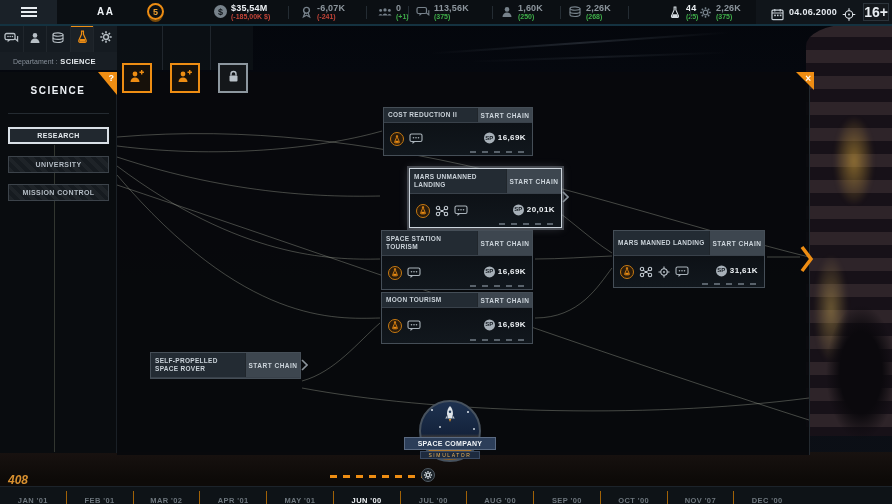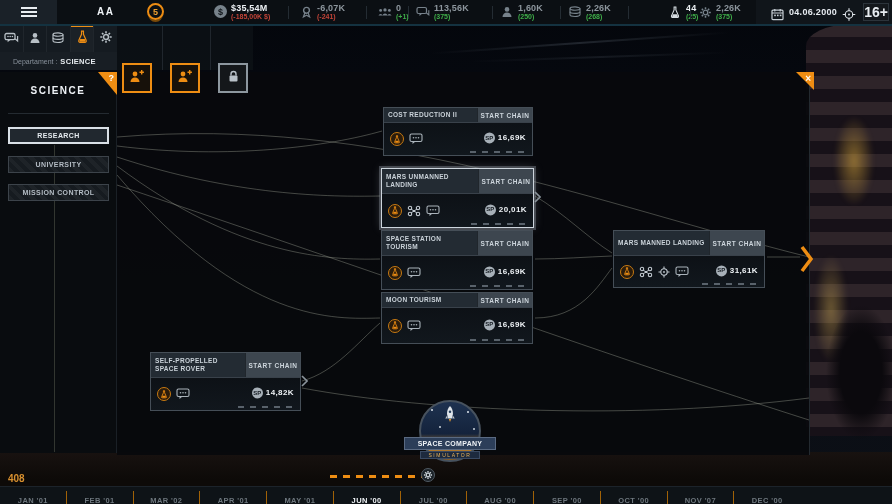--- a/index.html
+++ b/index.html
@@ -70,21 +70,21 @@
   .treeline-v{position:absolute;left:54px;top:72px;width:1px;height:308px;background:#44483f;opacity:.7;}
   .navbtn{position:absolute;left:8px;width:101px;height:17px;border:1px solid #3c434a;background:#161b20;
     color:#b4bcc4;font-size:7px;font-weight:bold;letter-spacing:.4px;display:flex;align-items:center;justify-content:center;cursor:pointer;
     background-image:repeating-linear-gradient(45deg,rgba(255,255,255,.035) 0 4px,transparent 4px 8px);}
   .navbtn.active{border:2px solid #d9e0e6;background:#21282f;color:#e4eaef;box-shadow:0 0 0 1px #0a0d10;}
 
   
   .canvas{position:absolute;left:117px;top:72px;width:693px;height:383px;background:rgba(7,9,12,.93);z-index:10;border-right:1px solid #232a30;}
   .links{position:absolute;left:0;top:0;z-index:12;pointer-events:none;}
   .node{position:absolute;background:#0f1419;border:1px solid #454e57;z-index:15;cursor:pointer;}
-  .node.sel{border:1px solid #cdd5dd;box-shadow:0 0 0 2px rgba(160,170,180,.35),0 0 9px rgba(190,200,210,.25);}
+  .node.sel{border:1px solid #cdd5dd;box-shadow:0 0 0 2px rgba(160,170,180,.35),0 0 9px rgba(190,200,210,.25);margin-left:28px;}
   .nhead{display:flex;align-items:stretch;border-bottom:1px solid #39414a;}
   .ntitle{flex:1;background:#232b33;color:#c9d1d8;font-size:6.5px;font-weight:bold;letter-spacing:.3px;
     padding:3px 4px;line-height:1.25;display:flex;align-items:center;}
   .startchain{width:55px;background:#3d464f;color:#ccd4db;font-size:6.5px;font-weight:bold;letter-spacing:.5px;
     display:flex;align-items:center;justify-content:center;border-left:1px solid #20262c;cursor:pointer;text-align:center;}
   .nbody{position:relative;background:linear-gradient(180deg,#0d1116,#11171d);display:flex;align-items:center;padding:0 6px;gap:5px;}
   .sci-circ{width:14px;height:14px;border-radius:50%;border:1px solid #c87a12;background:#2a1c0c;
     display:flex;align-items:center;justify-content:center;flex:0 0 auto;}
   .nico{display:flex;align-items:center;justify-content:center;}
   .ncost{position:absolute;right:6px;top:50%;transform:translateY(-60%);display:flex;align-items:center;gap:3px;}
@@ -114,21 +114,21 @@
     color:#6e777e;letter-spacing:.4px;}
   .month + .month{border-left:1px solid #a16207;}
   .month.active{color:#eef2f5;}
   .nextturn{position:absolute;left:799px;top:481px;width:90px;height:22px;background:#120d06;border:2px solid #ee8d13;
     display:flex;align-items:center;justify-content:center;gap:4px;cursor:pointer;z-index:41;box-shadow:0 0 6px rgba(0,0,0,.6);}
   .nextturn .nt{color:#f49a18;font-size:9px;font-weight:bold;letter-spacing:.4px;}
   .progress-dash{position:absolute;left:330px;top:475px;width:92px;height:3px;z-index:41;
     background:repeating-linear-gradient(90deg,#ee8d13 0 7px,transparent 7px 13px);}
   .gearpin{position:absolute;left:421px;top:468px;width:14px;height:14px;border-radius:50%;background:#1a2127;
     border:1px solid #505a63;display:flex;align-items:center;justify-content:center;z-index:41;}
-  .version{position:absolute;left:8px;top:473px;color:#d8902f;font-size:10px;font-weight:bold;z-index:41;}
+  .version{position:absolute;left:8px;top:473px;color:#d8902f;font-size:12px;font-weight:bold;z-index:41;font-style:italic;}
 </style>
 </head>
 <body>
 
 <div id="stage">
 
   <div class="building">
     <div class="glow1"></div>
       <div class="glow2"></div>
   </div>
@@ -540,42 +540,20 @@
         </div>
       <div class="ticks"></div>
     </div>
   </div>
 
   <div class="node" style="left:150px;top:352px;width:151px;">
     <div class="nhead">
       <div class="ntitle" style="height:24px;">SELF-PROPELLED SPACE ROVER</div>
       <div class="startchain">START CHAIN</div>
     </div>
-    <div class="nbody" style="height:32px;">
-      <span class="sci-circ">
-          <svg width="8" height="9" viewBox="0 0 12 13">
-            <path d="M4.6 1h2.8M5.1 1v3L2.6 9.6A1.3 1.3 0 0 0 3.8 11.5h4.4a1.3 1.3 0 0 0 1.2-1.9L6.9 4V1" fill="none" stroke="#ee8d13" stroke-width="1.3"></path>
-            <path d="M3.9 8.3h4.2l.7 1.6a.8.8 0 0 1-.7 1.1H3.9a.8.8 0 0 1-.7-1.1z" fill="#ee8d13"></path>
-          </svg>
-        </span>
-      <span class="nico">
-          <svg width="14" height="12" viewBox="0 0 14 12">
-            <rect x="1" y="1" width="12" height="7.5" rx="1.5" fill="none" stroke="#aab3ba" stroke-width="1.1"></rect>
-            <path d="M3.5 8.5v2.6l3-2.6z" fill="#aab3ba"></path>
-            <circle cx="4.5" cy="4.8" r=".8" fill="#aab3ba"></circle>
-            <circle cx="7" cy="4.8" r=".8" fill="#aab3ba"></circle>
-            <circle cx="9.5" cy="4.8" r=".8" fill="#aab3ba"></circle>
-          </svg>
-        </span>
-      <div class="ncost">
-          <span class="spb">SP</span>
-          <span class="cv">14,82K</span>
-        </div>
-      <div class="ticks"></div>
-    </div>
     <span class="node-chev"><svg width="7" height="12" viewBox="0 0 7 12">
           <path d="M1 1l5 5-5 5" fill="none" stroke="#8a939b" stroke-width="1.6"></path>
         </svg></span>
   </div>
 
   <div class="cornertag" style="left:796px;top:72px;width:18px;height:18px;font-size:10px;">
     <span>×</span>
   </div>
   <span class="pagechev">
     <svg width="13" height="28" viewBox="0 0 13 28">

